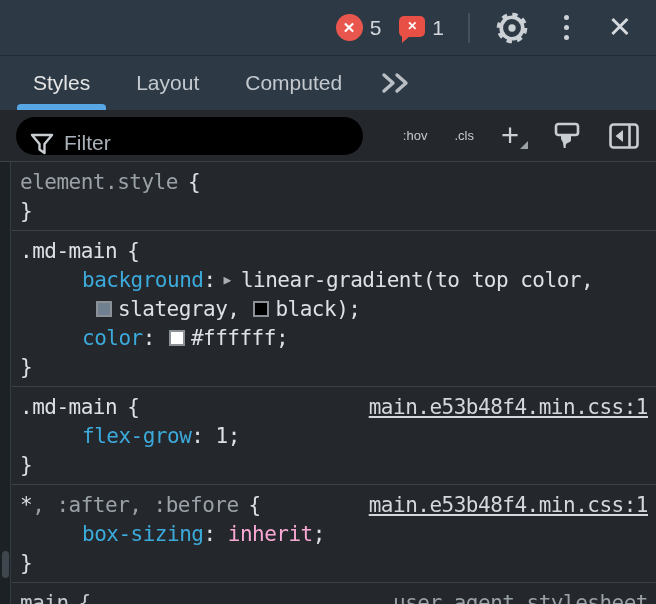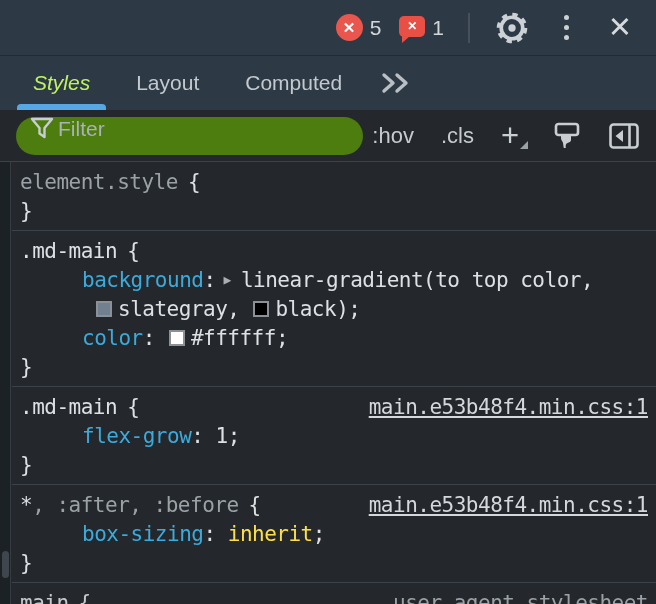--- a/index.html
+++ b/index.html
@@ -26,35 +26,35 @@
               width:36px; height:36px; cursor:pointer; }
   .kebab { display:flex; flex-direction:column; gap:5px; align-items:center; }
   .kebab .dot { width:5px; height:5px; border-radius:50%; background:#ccd1d5; }
   .close-x { color:#d6dade; font-size:29px; font-weight:400; line-height:1; }
 
   
   .tabbar { height:54px; flex:0 0 54px; background:#2d3a46; display:flex; align-items:stretch;
             padding-left:17px; gap:14px; }
   .tab { position:relative; display:flex; align-items:center; padding:0 16px; cursor:pointer;
          font-size:21px; color:#c3c9cf; }
-  .tab.active { color:#bef264;font-style:italic; }
+  .tab.active { color:#e5e5e5; }
   .tab.active::after { content:""; position:absolute; left:0; right:0; bottom:0; height:6px;
          background:#57a7e4; border-radius:4px 4px 0 0; }
   .tab-more { display:flex; align-items:center; padding:0 6px; cursor:pointer; }
 
   
   .s-toolbar { height:52px; flex:0 0 52px; background:#24282d; border-bottom:1px solid #3b424a;
                display:flex; align-items:center; padding:0 16px; }
-  .filter-pill { flex:0 0 347px; height:38px; border-radius:19px; background:#4d7c0f;
-                 display:flex; align-items:flex-start; padding:0 12px 0 14px; gap:4px; }
+  .filter-pill { flex:0 0 347px; height:38px; border-radius:19px; background:#000000;
+                 display:flex; align-items:flex-end; padding:0 12px 0 14px; gap:10px; }
   .filter-pill input { flex:1; background:transparent; border:none; outline:none; color:#e8eaec;
                  font-size:21px; font-family:"Liberation Sans", sans-serif; }
   .filter-pill input::placeholder { color:#aab1b8; }
   .tb-right { margin-left:auto; display:flex; align-items:center; gap:27px; }
-  .tb-label { color:#c6cbd0; font-size:22px; font-weight:500; cursor:pointer; }
+  .tb-label { color:#c6cbd0; font-size:13px; font-weight:500; cursor:pointer; }
   .plus-btn { position:relative; color:#c9ced3; font-size:31px; font-weight:400; line-height:1;
               cursor:pointer; padding-right:7px; }
   .plus-btn::after { content:""; position:absolute; right:-2px; bottom:2px; width:0; height:0;
               border-left:8px solid transparent; border-bottom:8px solid #9aa1a7; }
 
   
   .styles-pane { position:relative; flex:1; background:#24282d; overflow:hidden; }
   .gutter { position:absolute; left:0; top:0; bottom:0; width:11px; background:#1c2125;
             border-right:1px solid #343b42; z-index:4; }
   .gutter-thumb { position:absolute; left:2px; top:389px; width:7px; height:27px;
@@ -63,21 +63,21 @@
   .rule-section { padding:5px 8px 5px 0; }
   .rule-section + .rule-section { border-top:1px solid #3b424a; }
   .code-line { display:flex; align-items:center; height:29px; font-family:"DejaVu Sans Mono", monospace;
                font-size:21px; letter-spacing:-0.5px; white-space:pre; }
   .ind0 { padding-left:8px; }
   .ind1 { padding-left:40px;margin-left:30px; }
   .ind2 { padding-left:84px; }
   .tok-white { color:#dde1e4; }
   .tok-gray  { color:#9aa1a7; }
   .tok-prop  { color:#3caadb; }
-  .tok-kw    { color:#fde047;text-align:center; }
+  .tok-kw    { color:#f9a8d4;text-align:center; }
   .brace-open { margin-left:10px; }
   .src-link { margin-left:auto; color:#d4d8db; text-decoration:underline; cursor:pointer; }
   .src-plain { margin-left:auto; color:#9aa1a7; }
   .expand-arrow { color:#a9aeb3; font-size:13px; margin:0 10px 0 8px; cursor:pointer; }
   .swatch { display:inline-block; width:16px; height:16px; border:2px solid #8b9197;
             margin-right:6px; cursor:pointer; flex:0 0 auto; }
   .swatch.gap-left { margin-left:14px; }
   .partial { height:23px; overflow:hidden; padding-top:5px; }
   .partial .tok-white { color:#c6cbd0; }
 

